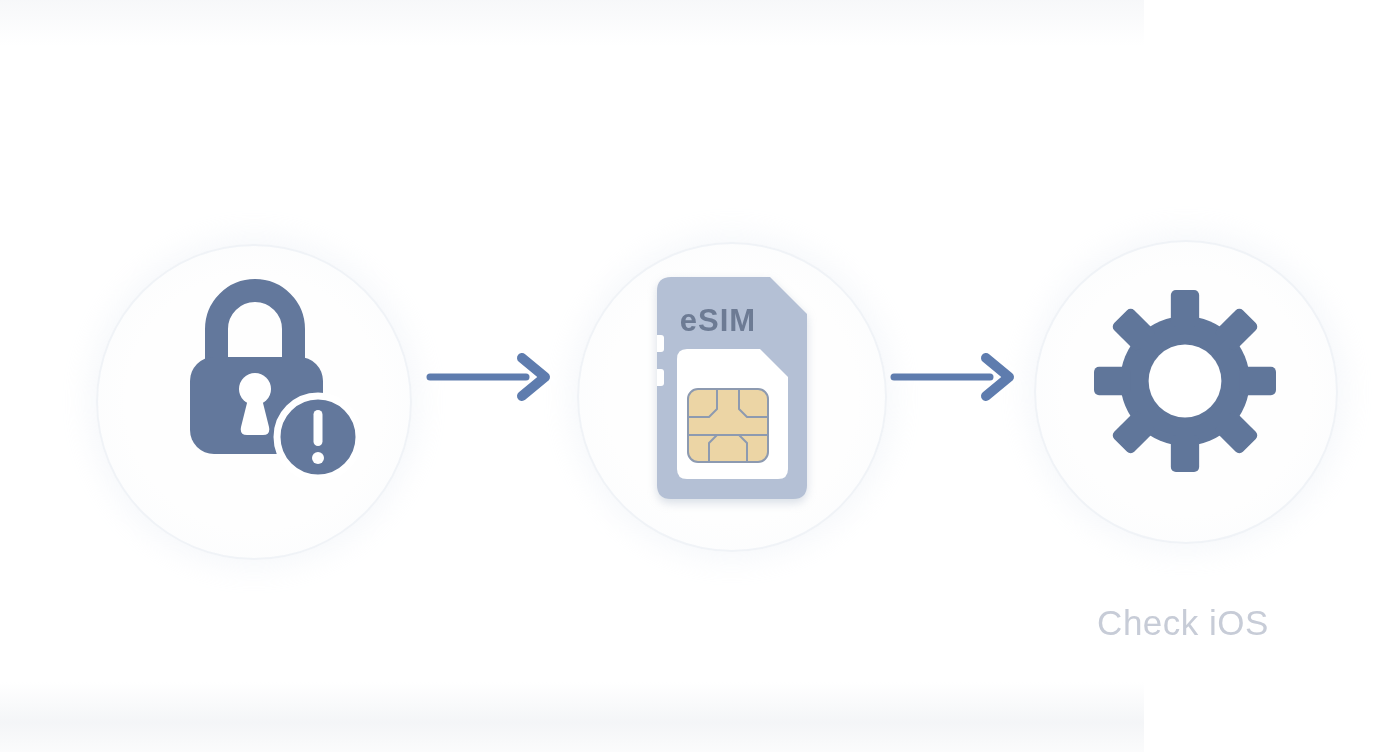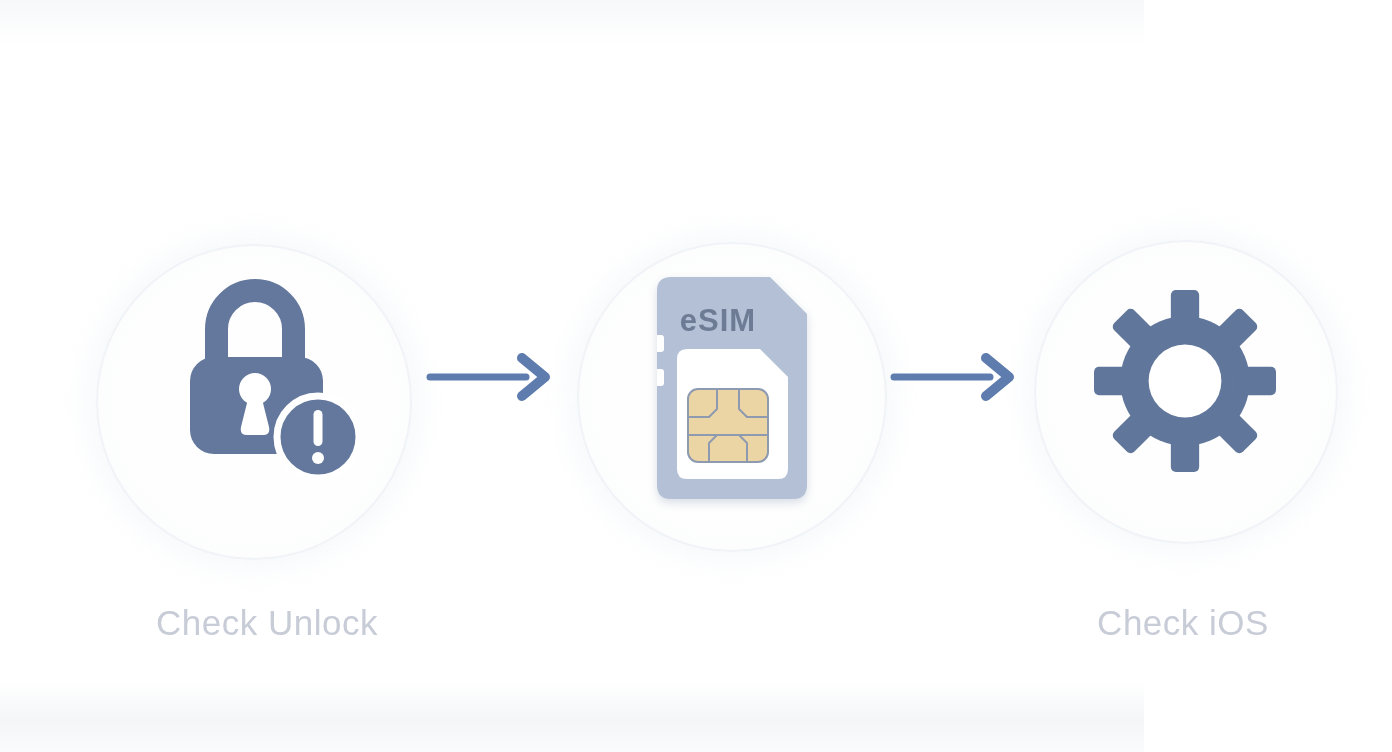--- a/index.html
+++ b/index.html
@@ -118,16 +118,15 @@
       <rect x="76" y="0" width="28" height="36" rx="5" transform="rotate(90 90 90)"></rect>
       <rect x="76" y="0" width="28" height="36" rx="5" transform="rotate(135 90 90)"></rect>
       <rect x="76" y="0" width="28" height="36" rx="5" transform="rotate(180 90 90)"></rect>
       <rect x="76" y="0" width="28" height="36" rx="5" transform="rotate(225 90 90)"></rect>
       <rect x="76" y="0" width="28" height="36" rx="5" transform="rotate(270 90 90)"></rect>
       <rect x="76" y="0" width="28" height="36" rx="5" transform="rotate(315 90 90)"></rect>
     </g>
     <circle cx="90" cy="90" r="36" fill="#ffffff"></circle>
   </svg>
 
-  <div class="step-label label-1">Check Unlock</div>
   <div class="step-label label-3">Check iOS</div>
 
 </div>
 
 </body></html>

